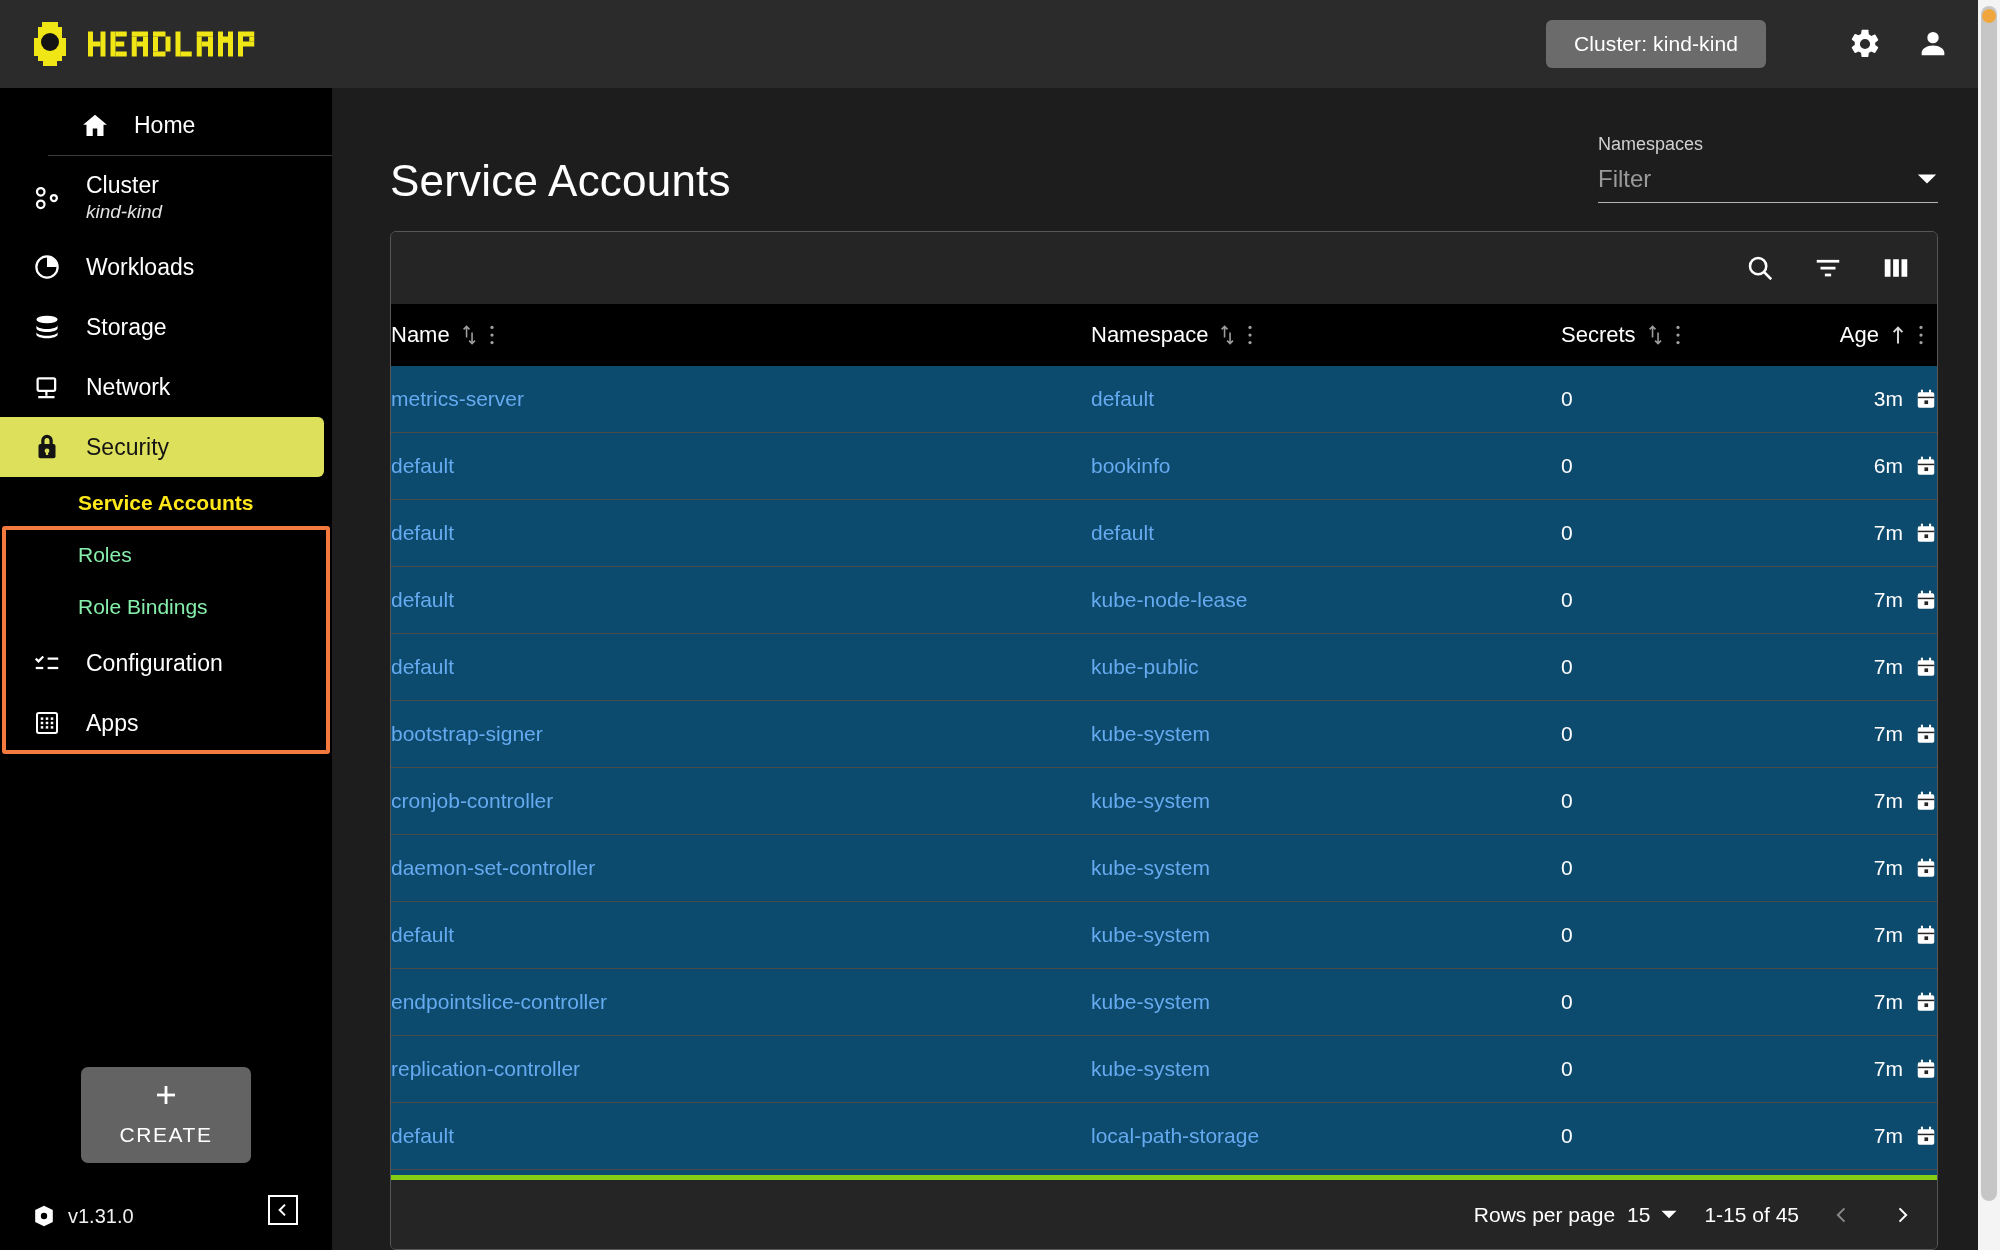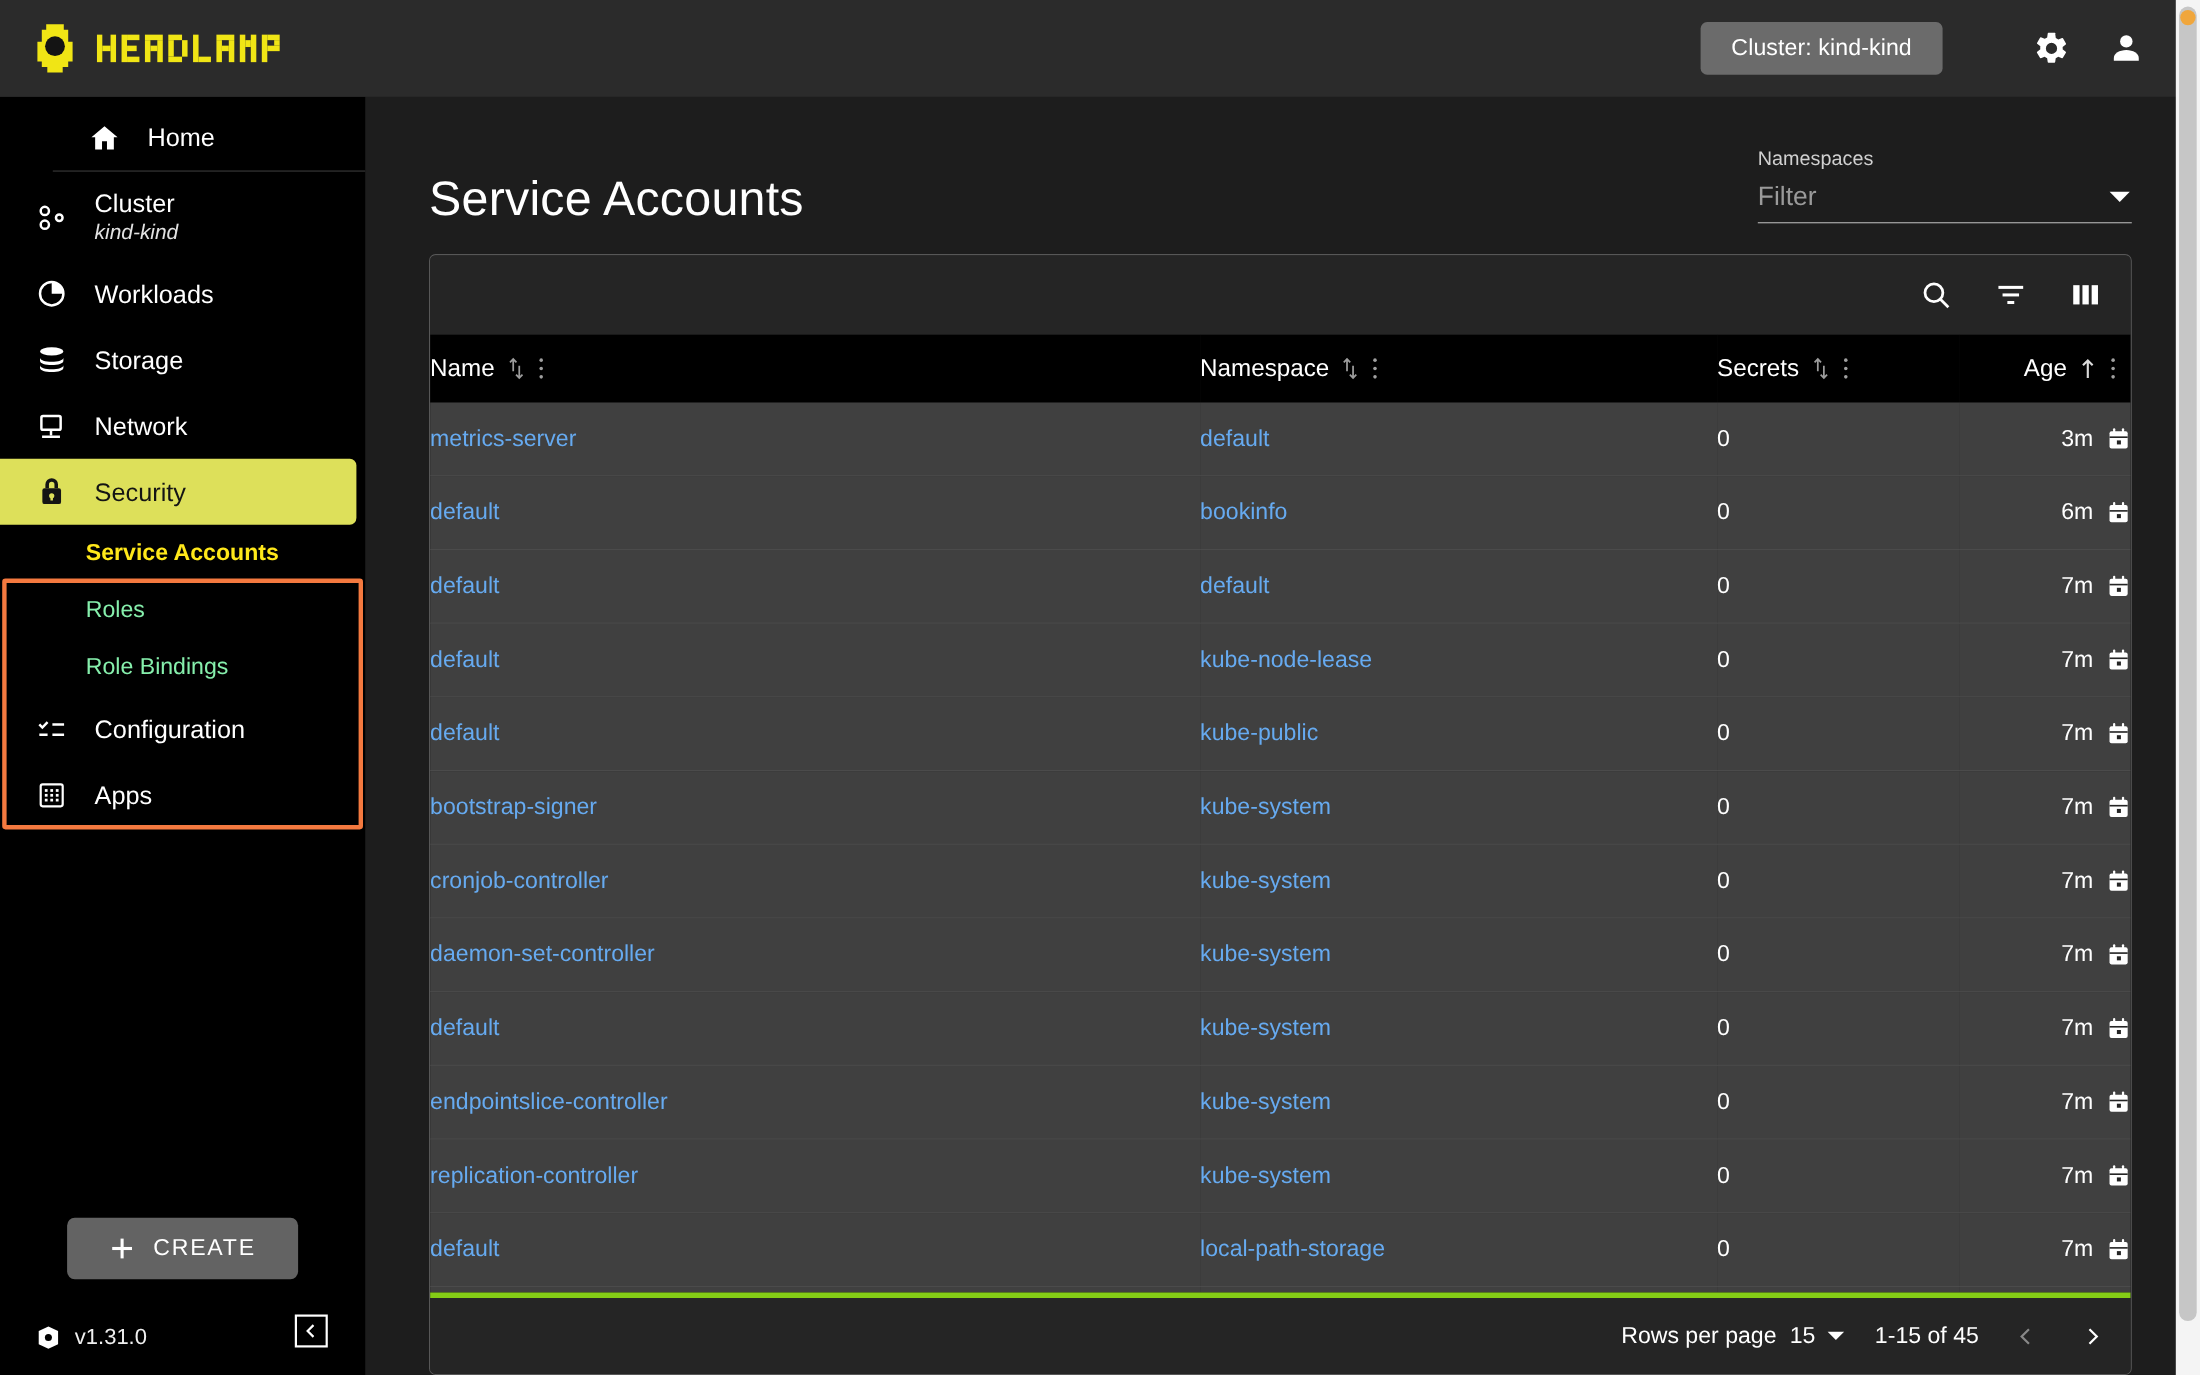--- a/index.html
+++ b/index.html
@@ -101,20 +101,21 @@
   .sidebar-bottom { margin-top: auto; padding-bottom: 22px; }
   .create-row { display: flex; justify-content: center; padding-bottom: 28px;}
   .create-btn {
     background: #636363; color: #fff;
     border: none; border-radius: 7px;
     font-size: 21px; letter-spacing: 1.6px;
     padding: 16px 38px;
     display: flex; align-items: center; gap: 16px;
     font-family: "Liberation Sans", sans-serif;
     cursor: pointer;
+    flex-direction: column;
   }
   .plus-ico { width: 24px; height: 24px; display:block; }
   .ver-row {
     display: flex; align-items: center;
     padding: 0 34px 0 32px;
   }
   .ver-left { display: flex; align-items: center; gap: 12px; color: #f0f0f0; font-size: 20px; margin-top: 13px; }
   .k8s-ico { width: 24px; height: 24px; display: block; }
   .ver-spacer { flex: 1; }
   .collapse-btn {
@@ -187,21 +188,21 @@
   .th-inner.right { justify-content: flex-end; padding-right: 12px; }
   .th-inner.secs { justify-content: flex-start; }
   .sort-ico { width: 18px; height: 22px; display:block; opacity: .85; }
   .kebab { width: 8px; height: 26px; display:block; opacity:.8; cursor:pointer; }
 
   .satable tbody td {
     font-size: 21px;
     padding: 21px 0;
     border-bottom: 1px solid #4b4b4b;
     color: #ffffff;
-    background: #404040;
+    background: #0c4a6e;
     height: 58px;
   }
   td.td-name { padding-left: 12px; }
   td.td-sec  { color: #ffffff; }
   td.td-age  { text-align: right; padding-right: 12px; }
   .link { color: #66aaf0; text-decoration: none; cursor: pointer; }
   .age-cell { display: inline-flex; align-items: center; gap: 12px; justify-content: flex-end; }
   .cal-ico { width: 22px; height: 22px; display:block; }
 
   .table-scroll { flex: 1; min-height: 0; overflow: hidden; background:#252525; }

